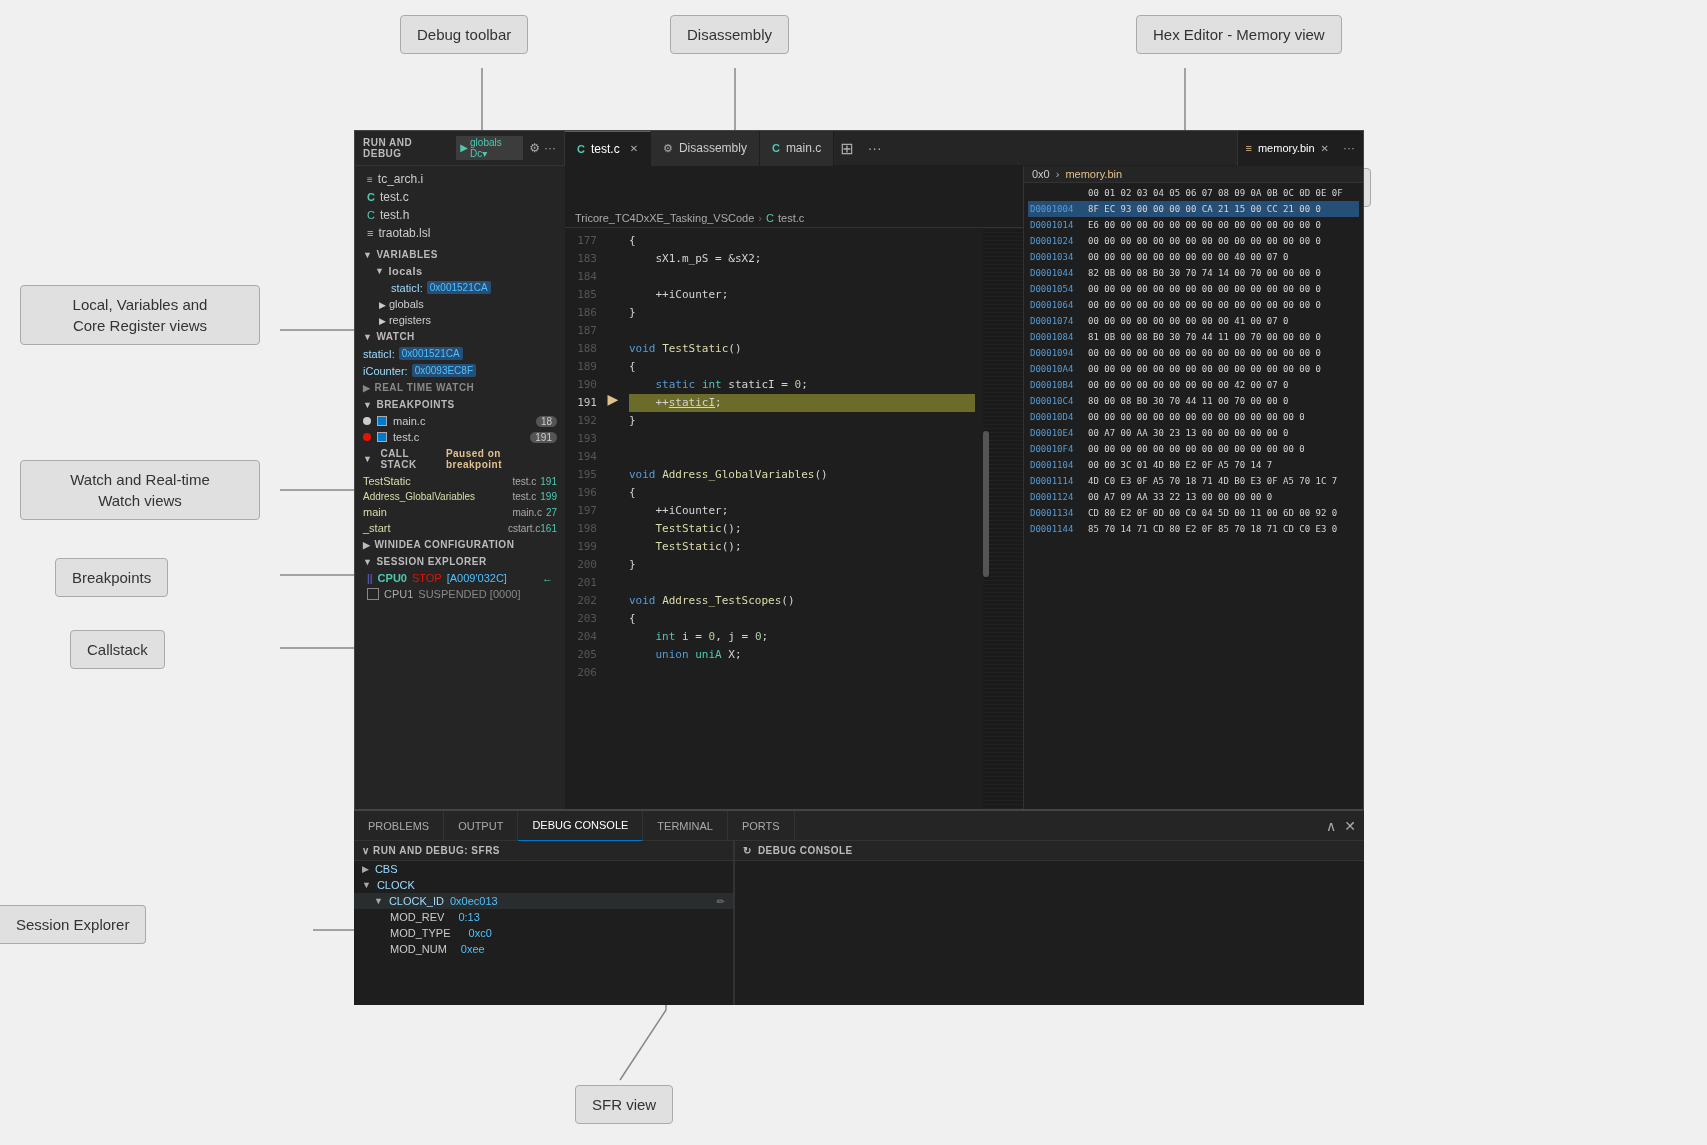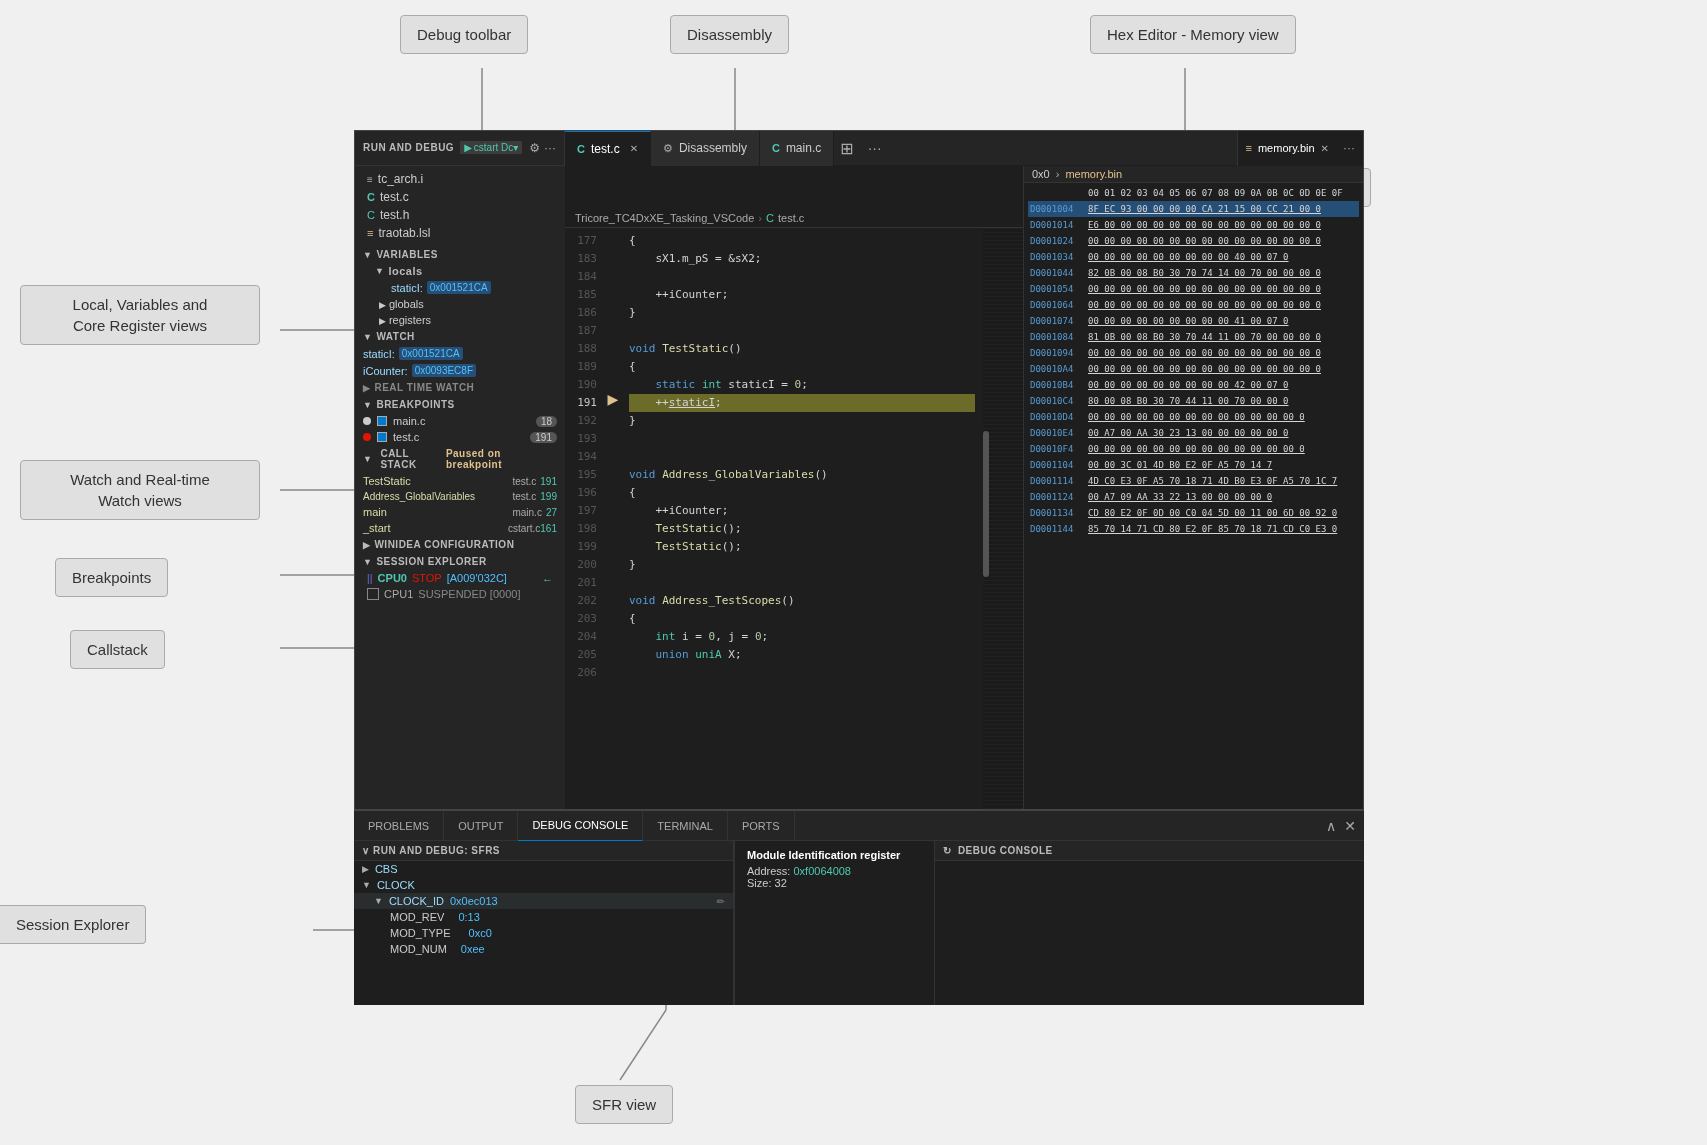--- a/index.html
+++ b/index.html
@@ -378,21 +378,21 @@
     .hex-addr-col { width: 58px; flex-shrink: 0; }
     .hex-bytes { flex: 1; font-size: 9px; color: #d4d4d4; }
     .hex-row {
       display: flex;
       font-size: 9px;
       font-family: 'Consolas', monospace;
       line-height: 16px;
       padding: 0 2px;
     }
     .hex-addr { color: #569cd6; width: 58px; flex-shrink: 0; }
-    .hex-data { color: #d4d4d4; flex: 1; text-decoration: underline; }
+    .hex-data { color: #d4d4d4; flex: 1; }
     .hex-highlight { background: #264f78; }
 
     
     .bottom-panel {
       position: absolute;
       left: 354px;
       top: 810px;
       width: 1010px;
       height: 195px;
       background: #1e1e1e;
@@ -535,21 +535,21 @@
   <line x1="666" y1="1010" x2="666" y2="1005" stroke="#888" stroke-width="1.5"></line>
   <line x1="666" y1="1010" x2="620" y2="1080" stroke="#888" stroke-width="1.5"></line>
 
   <line x1="1310" y1="195" x2="1310" y2="148" stroke="#888" stroke-width="1.5"></line>
 </svg>
 
 <div class="annotation-label" style="left: 400px; top: 15px;">Debug toolbar</div>
 
 <div class="annotation-label" style="left: 670px; top: 15px;">Disassembly</div>
 
-<div class="annotation-label" style="left: 1090px; top: 15px;">Hex Editor - Memory view</div>
+<div class="annotation-label" style="left: 1136px; top: 15px;">Hex Editor - Memory view</div>
 
 <div class="annotation-label" style="left: 20px; top: 285px; white-space: normal; width: 240px; text-align: center;">
   <span>Local, Variables and<br>Core Register views</span>
 </div>
 
 <div class="annotation-label" style="left: 20px; top: 460px; white-space: normal; width: 240px; text-align: center;">
   <span>Watch and Real-time<br>Watch views</span>
 </div>
 
 <div class="annotation-label" style="left: 55px; top: 558px;">Breakpoints</div>
@@ -563,21 +563,21 @@
 <div class="annotation-label" style="left: 1260px; top: 168px;">memory.bin</div>
 
 <div class="ide-window">
 
   <div class="tab-bar">
 
     <div class="run-debug-bar" style="width:210px; border-right:1px solid #333; height:35px; flex-shrink:0;">
       <span class="run-debug-title">RUN AND DEBUG</span>
       <div class="run-debug-dropdown">
         <span style="color:#4ec9b0; font-size:10px;">▶</span>
-        <span>cstart Dc▾</span>
+        <span>globals Dc▾</span>
       </div>
       <div class="run-debug-icons">
         <span class="run-debug-icon">⚙</span>
         <span class="run-debug-icon">···</span>
       </div>
     </div>
 
     <div class="tab active">
       <span class="tab-icon-c">C</span>
       <span>test.c</span>
@@ -973,31 +973,20 @@
         <span style="color:#4fc1ff; margin-left:12px;">0xc0</span>
       </div>
       <div class="sfr-item" style="padding-left:36px; font-size:11px; color:#ccc;">
         <span>MOD_NUM</span>
         <span style="color:#4fc1ff; margin-left:8px;">0xee</span>
       </div>
     </div>
 
     <div style="width:1px; background:#333;"></div>
 
-    <div style="width:200px; padding:8px 12px; border-right:1px solid #333; font-size:11px; color:#ccc; background:#1e1e1e;">
-      <div class="sfr-detail-title">Module Identification register</div>
-      <div>
-        <span>Address:</span>
-        <span class="sfr-detail-addr">0xf0064008</span>
-      </div>
-      <div>
-        <span>Size:</span>
-        <span>32</span>
-      </div>
-    </div>
 
     <div class="debug-console-panel">
       <div class="console-toolbar">
         <span class="console-title">↻</span>
         <span class="console-title">DEBUG CONSOLE</span>
       </div>
     </div>
   </div>
 </div>
 

